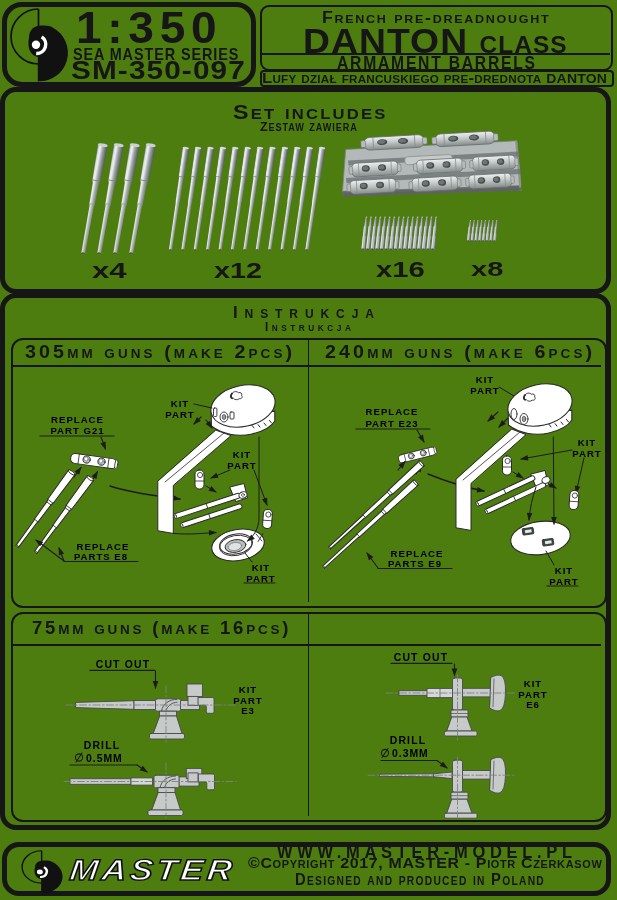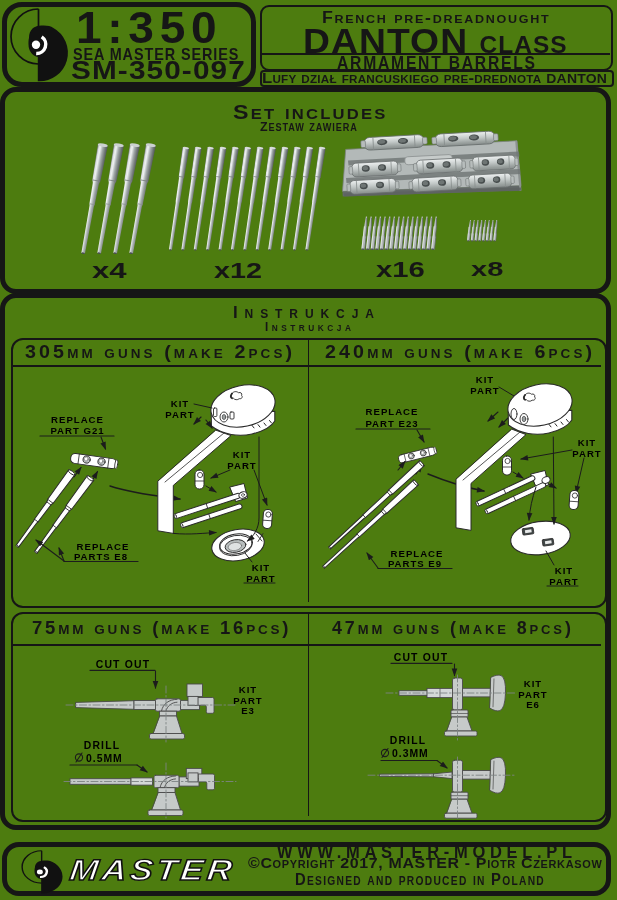--- a/index.html
+++ b/index.html
@@ -275,21 +275,20 @@
   <div class="abs" id="boxA"></div>
   <div class="abs vdiv" style="left:307.5px;top:340px;height:262px;"></div>
   <div class="abs hdiv" style="left:13px;top:365px;width:588px;"></div>
   <div class="abs b sc" id="t305" style="left:25.0px;top:341.0px;font-size:19px;letter-spacing:3px;transform:scaleX(1.03516);">305mm guns (make 2pcs)</div>
   <div class="abs b sc" id="t240" style="left:325.0px;top:341.0px;font-size:19px;letter-spacing:3px;transform:scaleX(1.03516);">240mm guns (make 6pcs)</div>
 
   <div class="abs" id="boxB"></div>
   <div class="abs vdiv" style="left:307.5px;top:614px;height:202px;"></div>
   <div class="abs hdiv" style="left:13px;top:644px;width:588px;"></div>
   <div class="abs b sc" id="t75" style="left:32.0px;top:618.0px;font-size:17.8824px;letter-spacing:2.7px;transform:scaleX(1.03625);">75mm guns (make 16pcs)</div>
-  <div class="abs b sc" id="t47" style="left:332.0px;top:618.0px;font-size:17.8824px;letter-spacing:2.9px;transform:scaleX(1.00016);">47mm guns (make 8pcs)</div>
 
   <svg class="abs" id="insg" style="left:0;top:368px" width="617" height="452" viewBox="0 368 617 452" font-family="Liberation Sans, sans-serif" font-weight="bold" text-anchor="middle">
     <defs>
       <marker id="ah" markerWidth="9" markerHeight="7" refX="7.5" refY="3" orient="auto" markerUnits="userSpaceOnUse">
         <path d="M0.5,0.2 L8.5,3 L0.5,5.8 z" fill="#1c1c1c"></path>
       </marker>
       <g id="lbar">
         <polygon points="-4,0 4,0 3.4,36 2.6,38.5 2.3,60 1.85,62 1.5,92 -1.5,92 -1.85,62 -2.3,60 -2.6,38.5 -3.4,36" fill="#fff" stroke="#2b2b2b" stroke-width="1"></polygon>
         <ellipse cx="0" cy="0.6" rx="4" ry="1.4" fill="#fff" stroke="#2b2b2b" stroke-width="0.9"></ellipse>
         <path d="M-3.4,36.4 L3.4,36.4 M-2.6,39 L2.6,39 M-2.3,60.3 L2.3,60.3" stroke="#2b2b2b" stroke-width="0.8" fill="none"></path>

